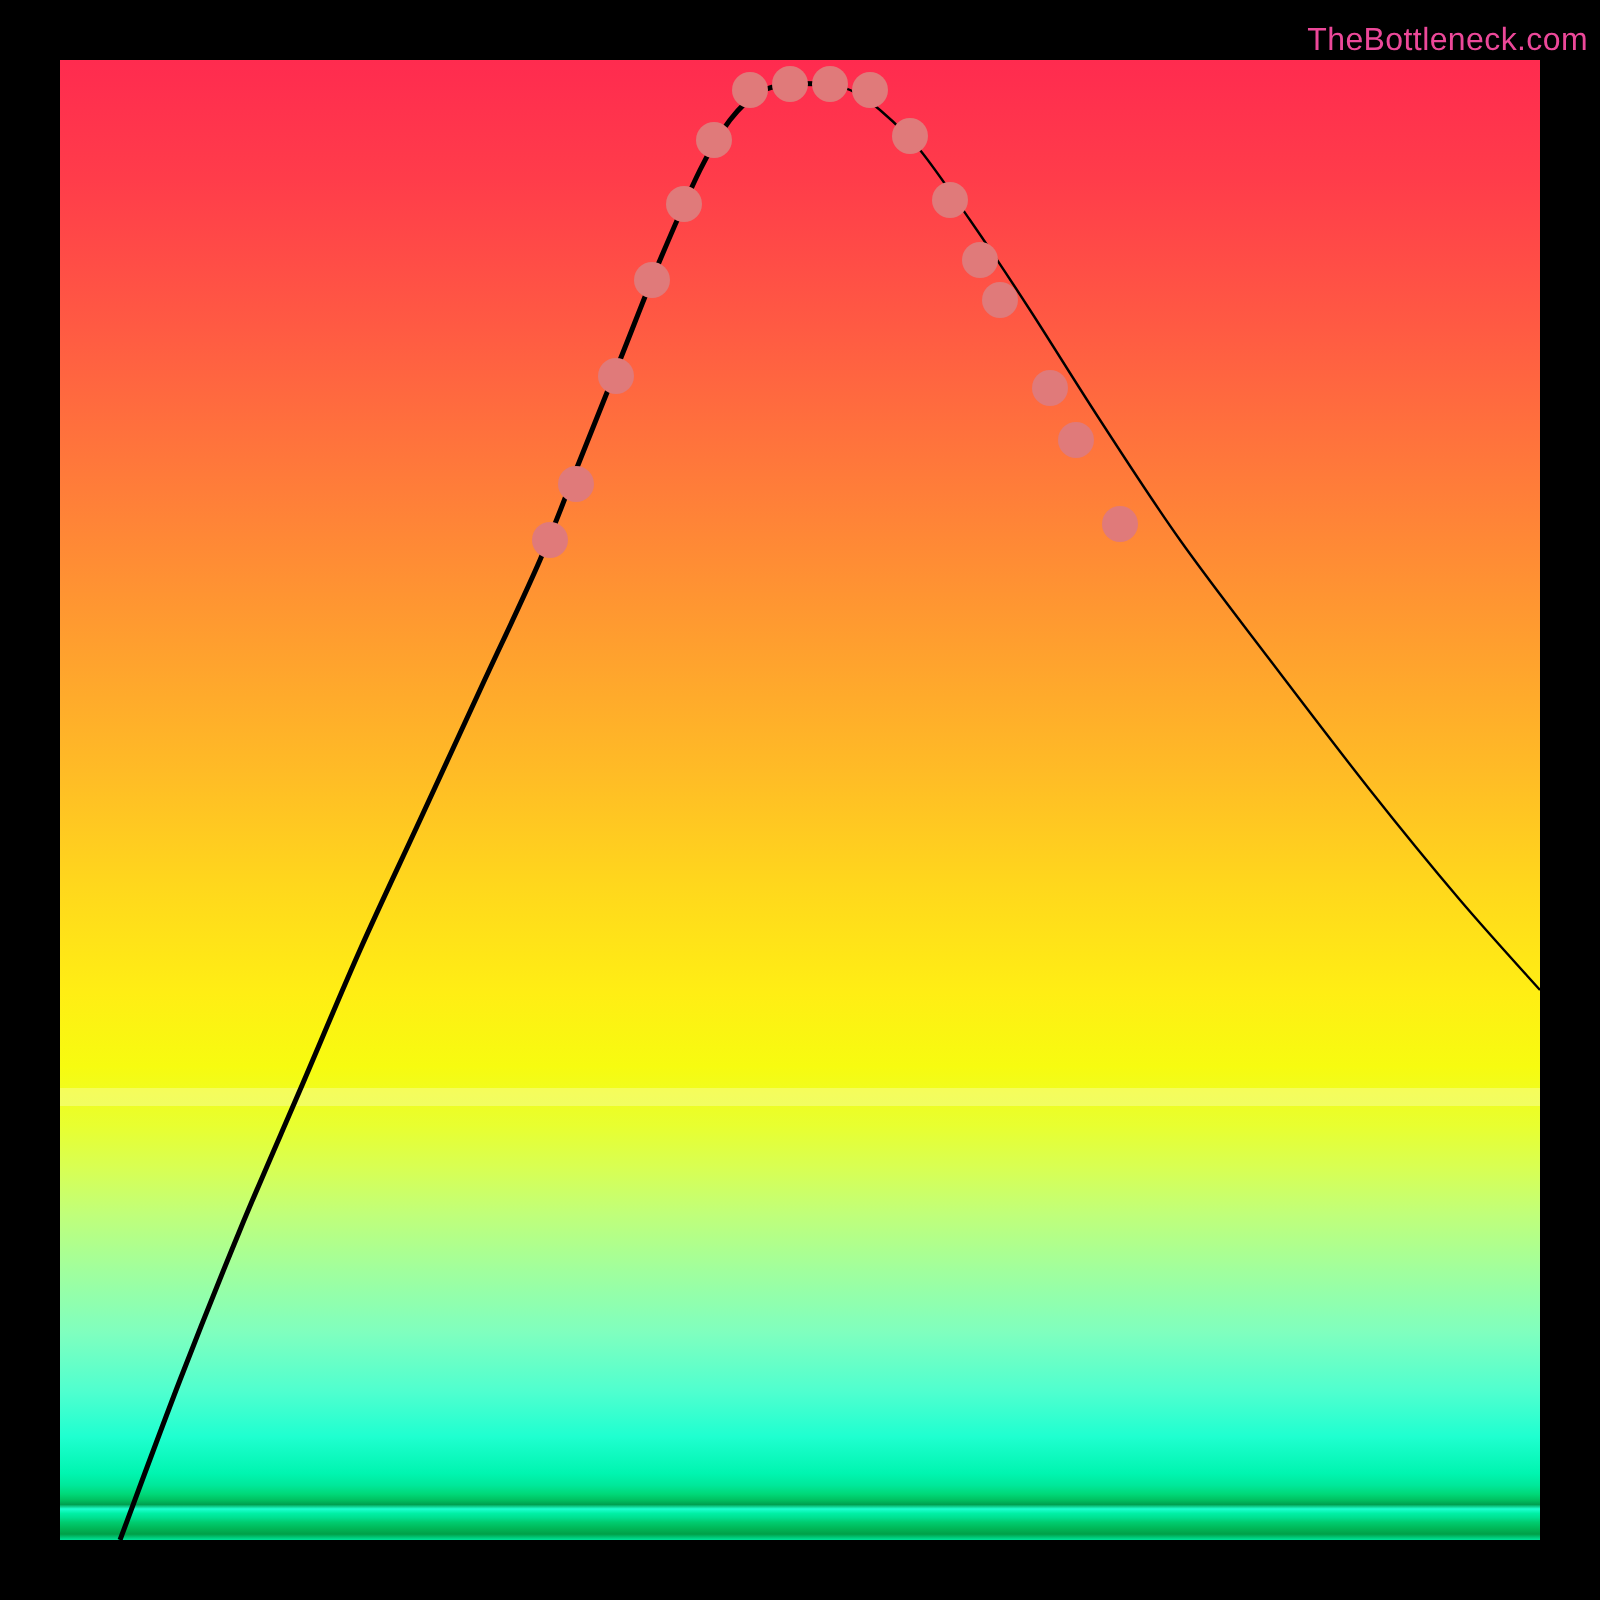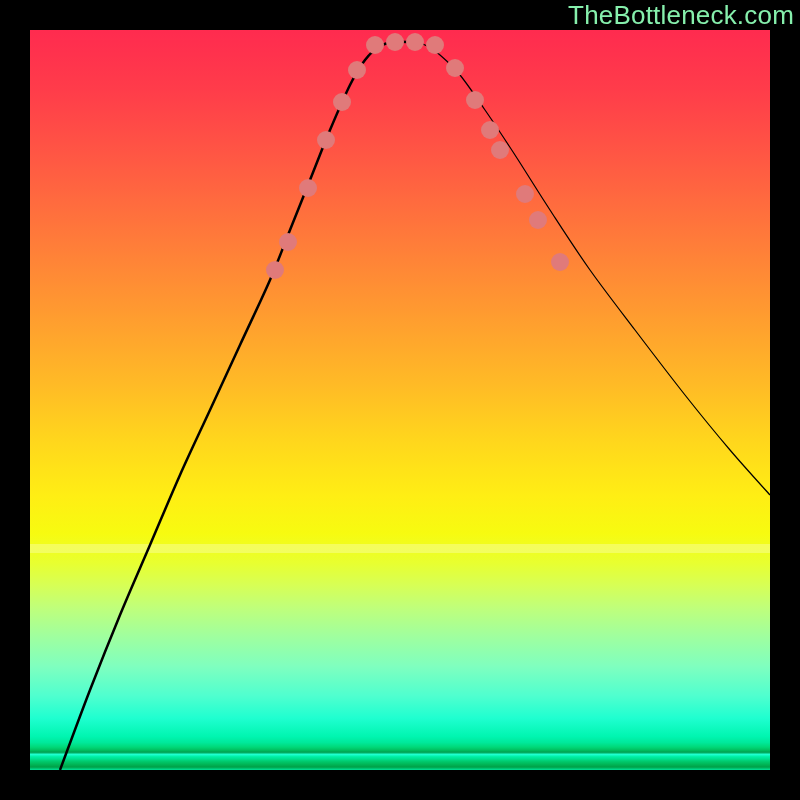--- a/index.html
+++ b/index.html
@@ -60,25 +60,25 @@
     position: absolute;
     left: 0;
     right: 0;
     top: 69.4%;
     height: 1.3%;
     background: rgba(255,255,255,0.28);
     pointer-events: none;
   }
   .watermark {
     position: absolute;
-    top: 0;
+    top: 12px;
     right: 6px;
-    color: #86efac;
+    color: #ec4899;
     font-family: Arial, Helvetica, sans-serif;
-    font-size: 26px;
+    font-size: 16px;
     font-weight: 500;
     letter-spacing: 0.2px;
     user-select: none;
   }
   svg {
     position: absolute;
     left: 0;
     top: 0;
   }
   .curve {

